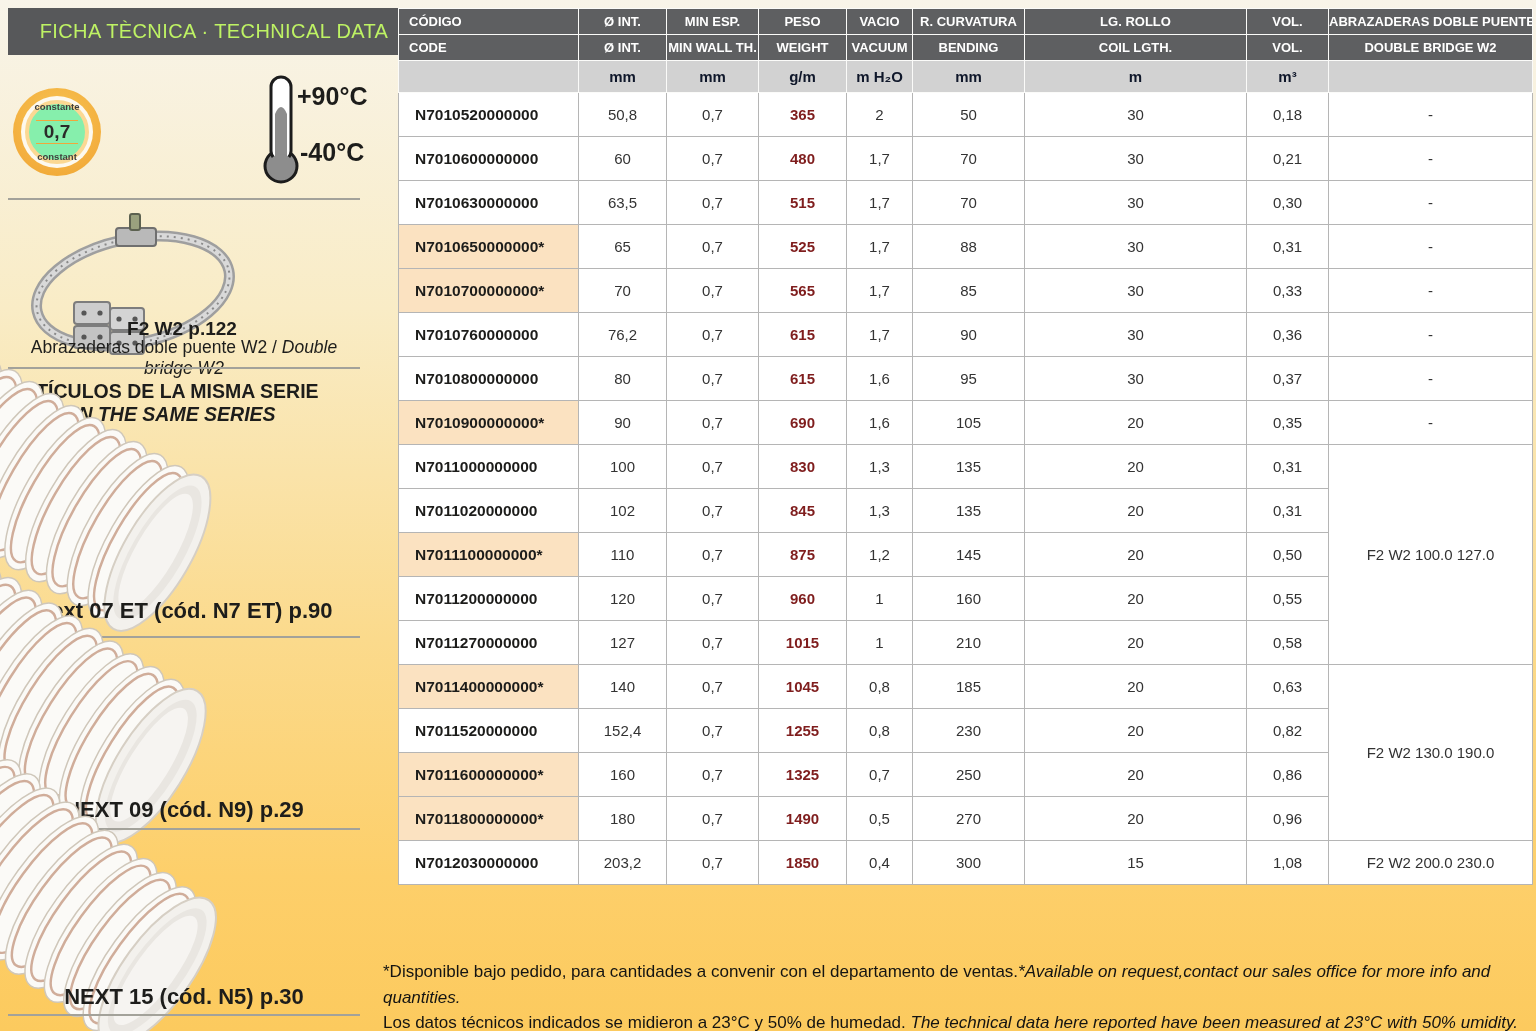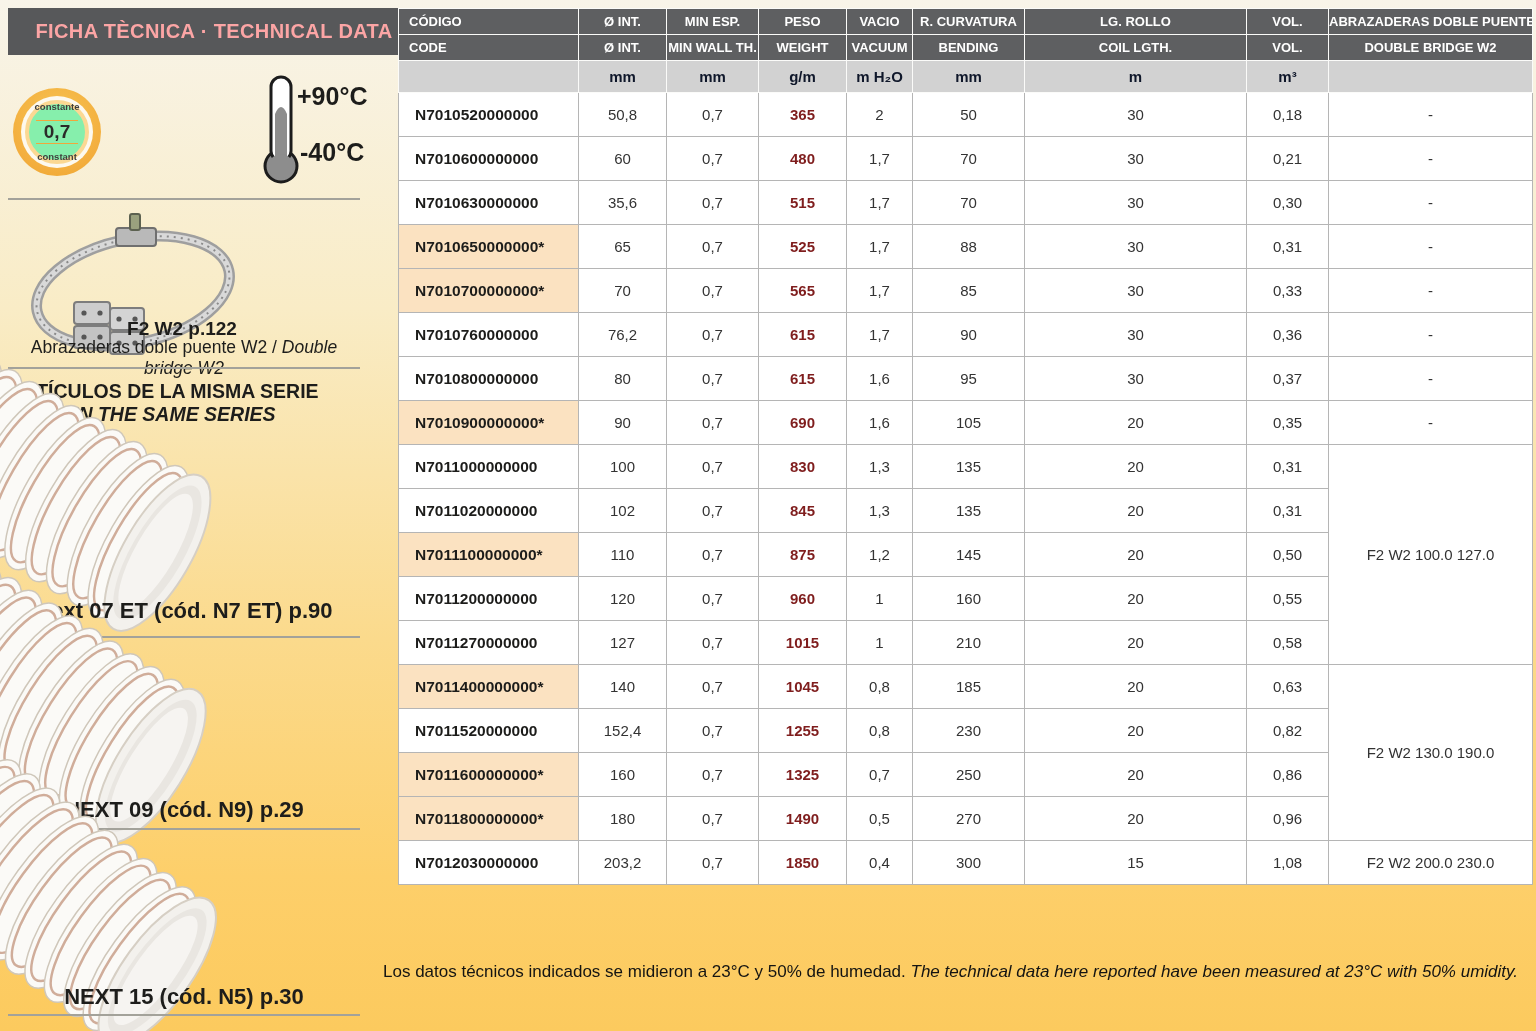--- a/index.html
+++ b/index.html
@@ -8,23 +8,23 @@
     font-family:"Liberation Sans", sans-serif;
     background:linear-gradient(180deg,#f8f4e9 0%,#f9ecc6 30%,#fbda8c 62%,#fdcf6a 85%,#fcca5e 100%);
     position:relative;
     color:#1d1d1b;
   }
   .abs { position:absolute; }
 
   
   .title-bar{
     left:8px; top:8px; width:412px; height:47px;
-    background:#57585a; color:#fca5a5;
+    background:#57585a; color:#bef264;
     display:flex; align-items:center; justify-content:center;
-    font-size:20px; font-weight:bold; letter-spacing:.4px;
+    font-size:20px; font-weight:normal; letter-spacing:.4px;
   }
   .badge{ left:13px; top:88px; width:88px; height:88px; border-radius:50%;
     background:radial-gradient(circle at 50% 35%, #f7c552 0%, #f3ae3e 70%, #eda42f 100%);
     display:flex; align-items:center; justify-content:center; }
   .badge-mid{ width:72px; height:72px; border-radius:50%; background:#fdf9ee;
     display:flex; align-items:center; justify-content:center; }
   .badge-in{ width:64px; height:64px; border-radius:50%; background:#86efac;
     border:4px solid #fbd893; display:flex; flex-direction:column; align-items:center; justify-content:center;gap:8px; }
   .badge-small{ font-size:9.5px; font-weight:bold; color:#3f3f3c; line-height:1.1; }
   .badge-val{ font-size:19px; font-weight:bold; color:#2b2b29; line-height:1.15;
@@ -231,21 +231,21 @@
         <td>0,7</td>
         <td class="w">480</td>
         <td>1,7</td>
         <td>70</td>
         <td>30</td>
         <td>0,21</td>
         <td rowspan="1">-</td>
       </tr>
       <tr>
         <td class="code">N7010630000000</td>
-        <td>35,6</td>
+        <td>63,5</td>
         <td>0,7</td>
         <td class="w">515</td>
         <td>1,7</td>
         <td>70</td>
         <td>30</td>
         <td>0,30</td>
         <td rowspan="1">-</td>
       </tr>
       <tr>
         <td class="code hl">N7010650000000*</td>
@@ -402,14 +402,15 @@
         <td>0,4</td>
         <td>300</td>
         <td>15</td>
         <td>1,08</td>
         <td rowspan="1">F2 W2 200.0 230.0</td>
       </tr>
     </tbody>
 </table>
 
 <div class="abs footer">
+  <div><span>*Disponible bajo pedido, para cantidades a convenir con el departamento de ventas.</span><i>*Available on request,contact our sales office for more info and quantities.</i></div>
   <div><span>Los datos técnicos indicados se midieron a 23°C y 50% de humedad. </span><i>The technical data here reported have been measured at 23°C with 50% umidity.</i></div>
 </div>
 
 </body></html>

